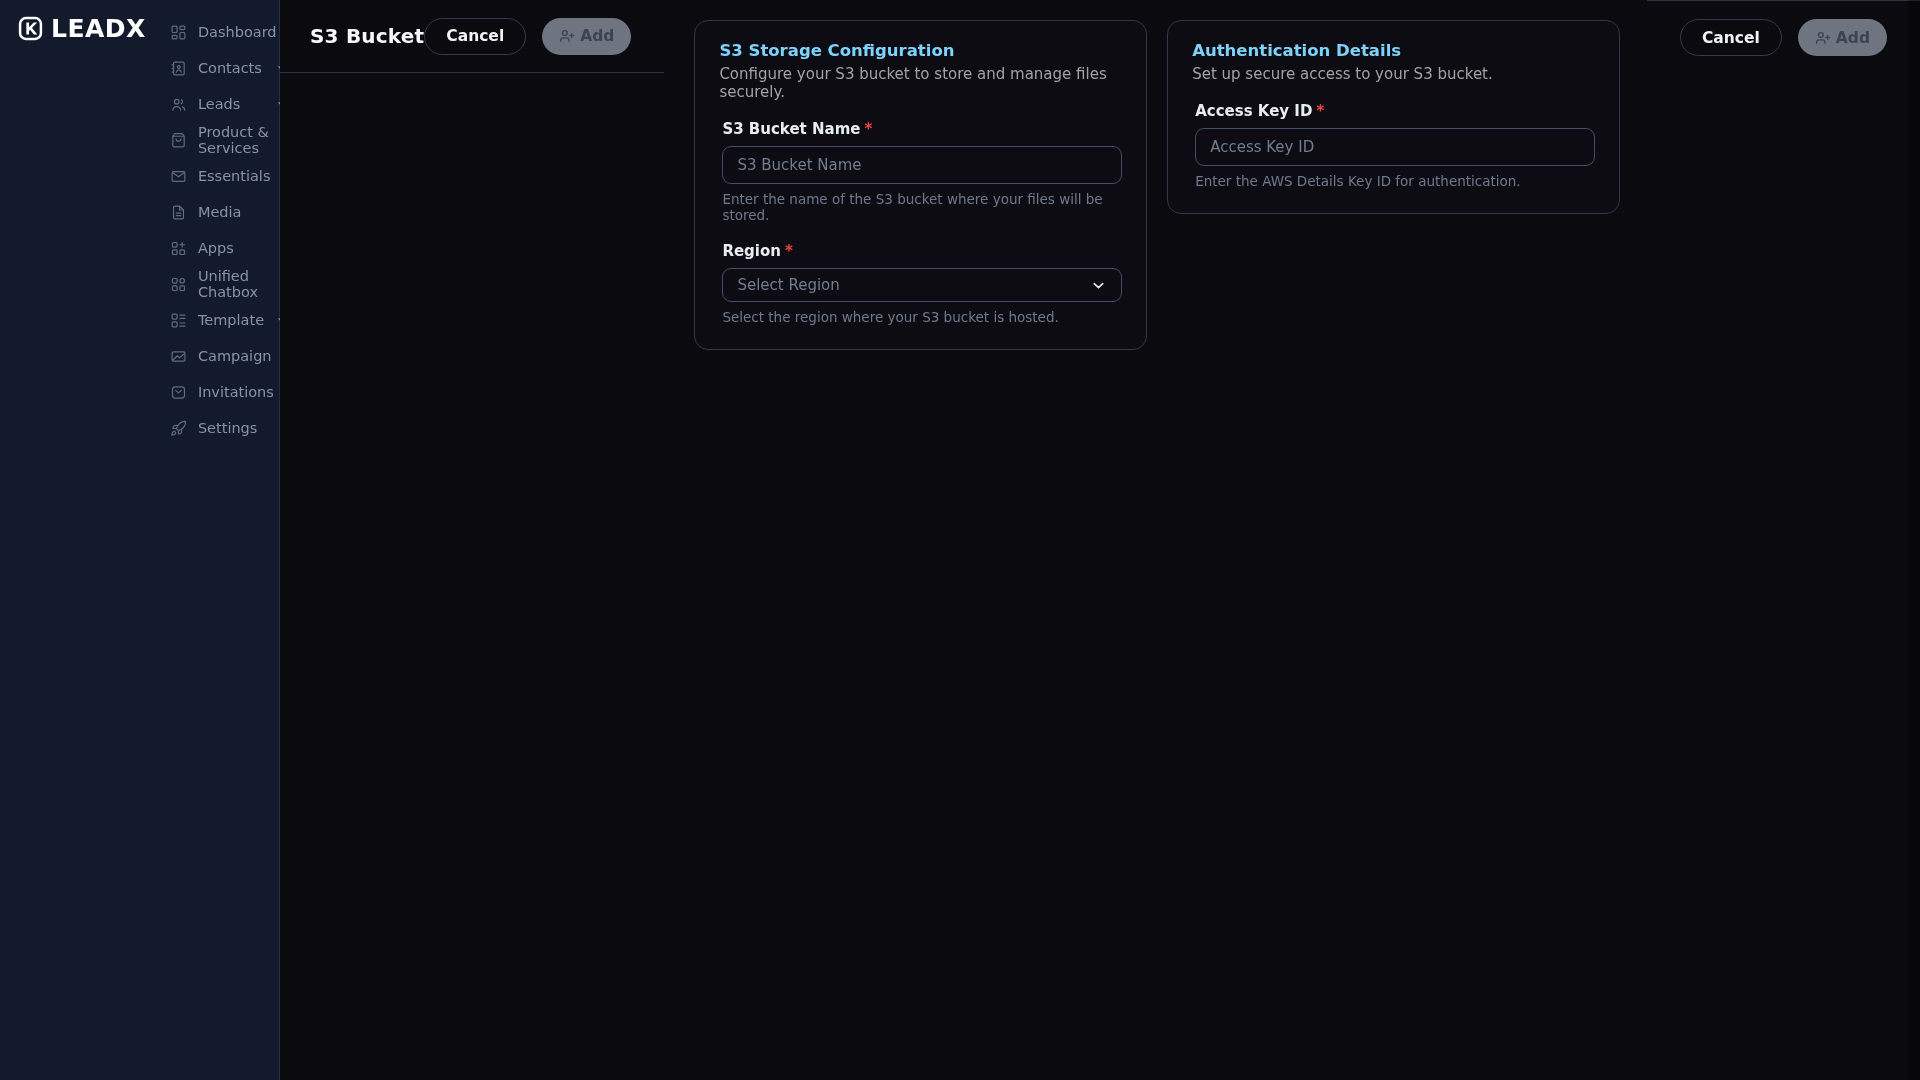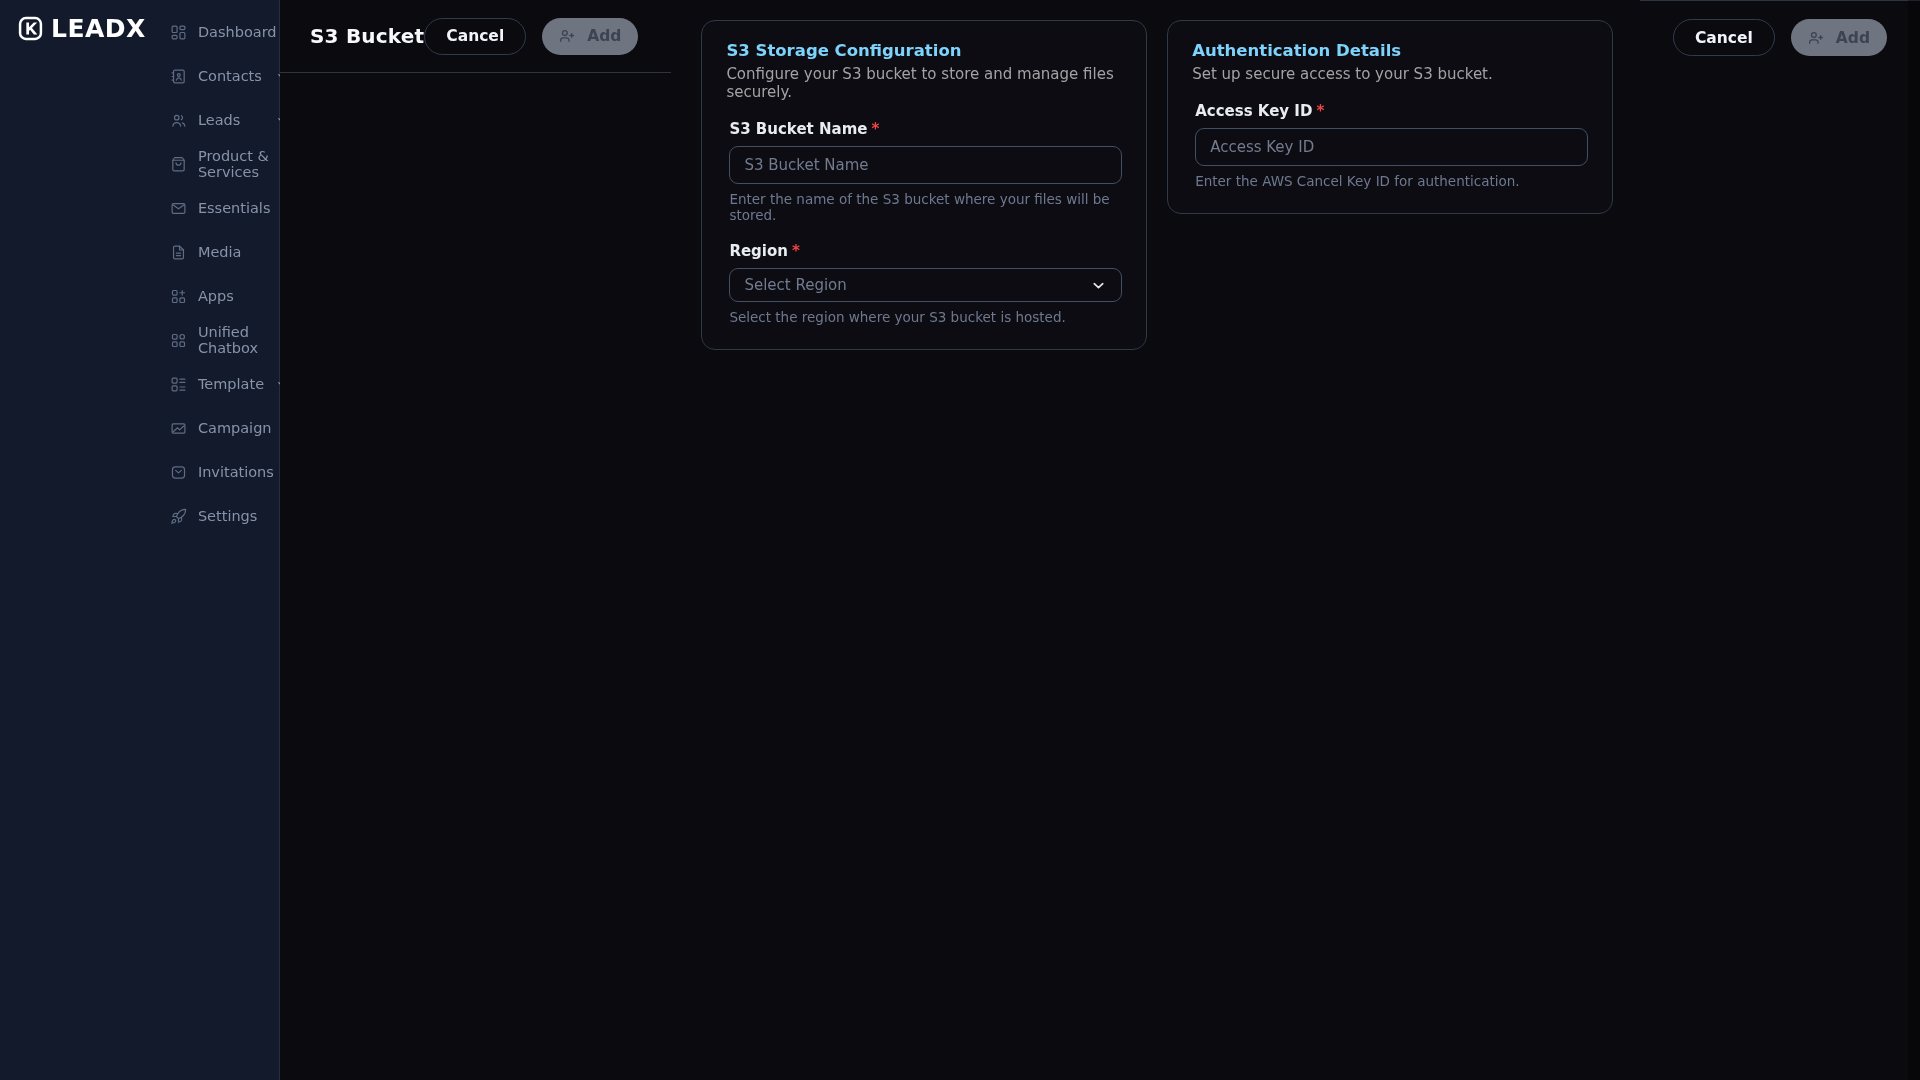--- a/index.html
+++ b/index.html
@@ -6,21 +6,21 @@
   html,body { width:1920px; height:1080px; overflow:hidden; background:#0b0a0f;
               font-family:"DejaVu Sans","Liberation Sans",sans-serif; }
   .app { display:flex; width:1920px; height:1080px; }
 
   
   .sidebar { width:280px; min-width:280px; background:#121a2c; display:flex; 
              border-right:1px solid rgba(110,130,160,0.20); }
   .logo-row { display:flex; align-items:center; gap:8px; padding:11px 0 0 18px; height:46px; cursor:pointer; }
   .logo-box { width:25px; height:25px; color:#ffffff; display:flex; }
   .logo-text { font-size:25px; font-weight:800; color:#ffffff; letter-spacing:0.5px; }
-  .nav { margin-top:14px; display:flex; flex-direction:column;gap:8px; }
+  .nav { margin-top:14px; display:flex; flex-direction:column; }
   .nav-item { height:36px; display:flex; align-items:center; gap:11px; padding:0 20px 0 24px;
               color:#8793a8; font-size:14.5px; cursor:pointer; }
   .nav-item .ni { width:17px; height:17px; color:#5f6c82; flex:0 0 auto; }
   .nav-item .chev { margin-left:auto; width:15px; height:15px; color:#8793a8; }
   .side-footer { margin-top:auto; }
   .workspace-card { margin:0 12px; height:48px; border-radius:10px; background:#0b0a13;
                     display:flex; align-items:center; gap:12px; padding:0 12px; cursor:pointer; }
   .ws-avatar { width:33px; height:33px; border-radius:8px;
                background:linear-gradient(135deg,#3a3866 0%,#1a1830 55%,#12101f 100%);
                display:flex; align-items:center; justify-content:center; color:#ffffff; }
@@ -33,21 +33,21 @@
   
   .main { flex:1; display:flex; flex-direction:row; background:#0b0a0f; position:relative; }
   .topbar { height:73px; min-height:73px; display:flex; align-items:center;
             padding:0 33px 0 30px; border-bottom:1px solid rgba(103,122,150,0.38); }
   .page-title { font-size:20px; font-weight:700; color:#f7f8fa; letter-spacing:0.2px; }
   .actions { margin-left:auto; display:flex; align-items:center; gap:16px; }
   .btn { height:37px; border-radius:19px; font-size:15.5px; font-weight:600;
          display:inline-flex; align-items:center; cursor:pointer;
          font-family:"DejaVu Sans","Liberation Sans",sans-serif; }
   .btn-cancel { padding:8px 21px; background:transparent; border:1px solid #2f3b50; color:#f1f4f9; }
-  .btn-add { padding:0 17px; background:#6e7581; border:none; color:#3c4453; gap:12px; }
+  .btn-add { padding:0 17px; background:#6e7581; border:none; color:#3c4453; gap:5px; }
   .btn-add .bi { width:16px; height:16px; }
 
   .content { flex:1; padding:20px 27px 0 30px; display:grid;
              grid-template-columns:1fr 1fr; gap:20px; align-items:start; }
   .card { background:#0d0c12; border:1px solid #2e3949; border-radius:14px; padding:20px 24px 24px; }
   .card-title { font-size:16.5px; font-weight:700; color:#7dd3fc; }
   .card-subtitle { margin-top:5px; font-size:15px; color:#a3a3a3; }
   .field { margin-top:19px; padding-left:3px; }
   .label { font-size:15px; font-weight:600; color:#e8ecf3; }
   .req { color:#ef4444; margin-left:4px; font-weight:600; }
@@ -258,21 +258,21 @@
         </div>
       </div>
 
       <div class="card">
         <div class="card-title">Authentication Details</div>
         <div class="card-subtitle">Set up secure access to your S3 bucket.</div>
 
         <div class="field">
           <div class="label"><span>Access Key ID</span><span class="req">*</span></div>
           <input class="input" type="text" placeholder="Access Key ID" style="">
-          <div class="helper">Enter the AWS Cancel Key ID for authentication.</div>
+          <div class="helper">Enter the AWS Details Key ID for authentication.</div>
         </div>
 
       </div>
 
     </section>
 
     <footer class="bottombar">
       <button class="btn btn-cancel">Cancel</button>
       <button class="btn btn-add">
         <svg class="bi" viewBox="0 0 24 24" fill="none" stroke="currentColor" stroke-width="2" stroke-linecap="round" stroke-linejoin="round">

